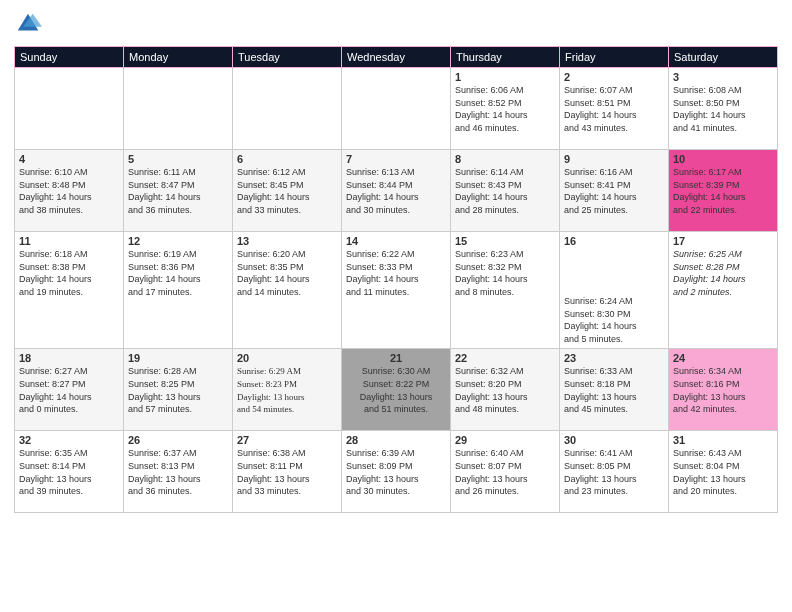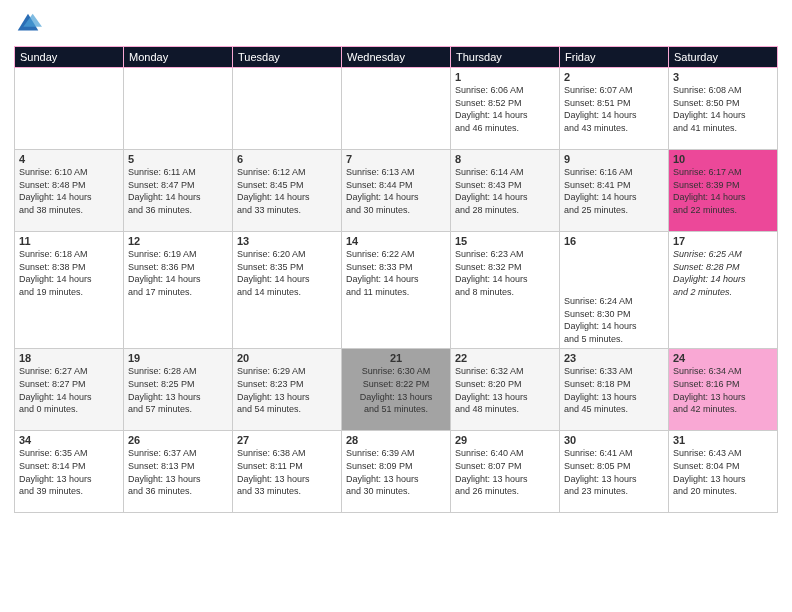--- a/index.html
+++ b/index.html
@@ -272,21 +272,21 @@
           </td>
           <td style="background: rgb(245, 245, 245);">
             <span class="day-number">19</span>
             <div class="day-info" style="white-space: pre-line;">Sunrise: 6:28 AM
 Sunset: 8:25 PM
 Daylight: 13 hours
 and 57 minutes.</div>
           </td>
           <td style="background: rgb(245, 245, 245);">
             <span class="day-number">20</span>
-            <div class="day-info" style="white-space: pre-line;">Sunrise: 6:29 AM
+            <div class="day-info" style="white-space: pre-line; font-family: Liberation Serif, serif;">Sunrise: 6:29 AM
 Sunset: 8:23 PM
 Daylight: 13 hours
 and 54 minutes.</div>
           </td>
           <td style="background: #a3a3a3; text-align: center;">
             <span class="day-number">21</span>
             <div class="day-info" style="white-space: pre-line;">Sunrise: 6:30 AM
 Sunset: 8:22 PM
 Daylight: 13 hours
 and 51 minutes.</div>
@@ -308,21 +308,21 @@
           <td style="background: #f9a8d4;">
             <span class="day-number">24</span>
             <div class="day-info" style="white-space: pre-line;">Sunrise: 6:34 AM
 Sunset: 8:16 PM
 Daylight: 13 hours
 and 42 minutes.</div>
           </td>
         </tr>
         <tr>
           <td>
-            <span class="day-number">34</span>
+            <span class="day-number">32</span>
             <div class="day-info" style="white-space: pre-line;">Sunrise: 6:35 AM
 Sunset: 8:14 PM
 Daylight: 13 hours
 and 39 minutes.</div>
           </td>
           <td>
             <span class="day-number">26</span>
             <div class="day-info" style="white-space: pre-line;">Sunrise: 6:37 AM
 Sunset: 8:13 PM
 Daylight: 13 hours

